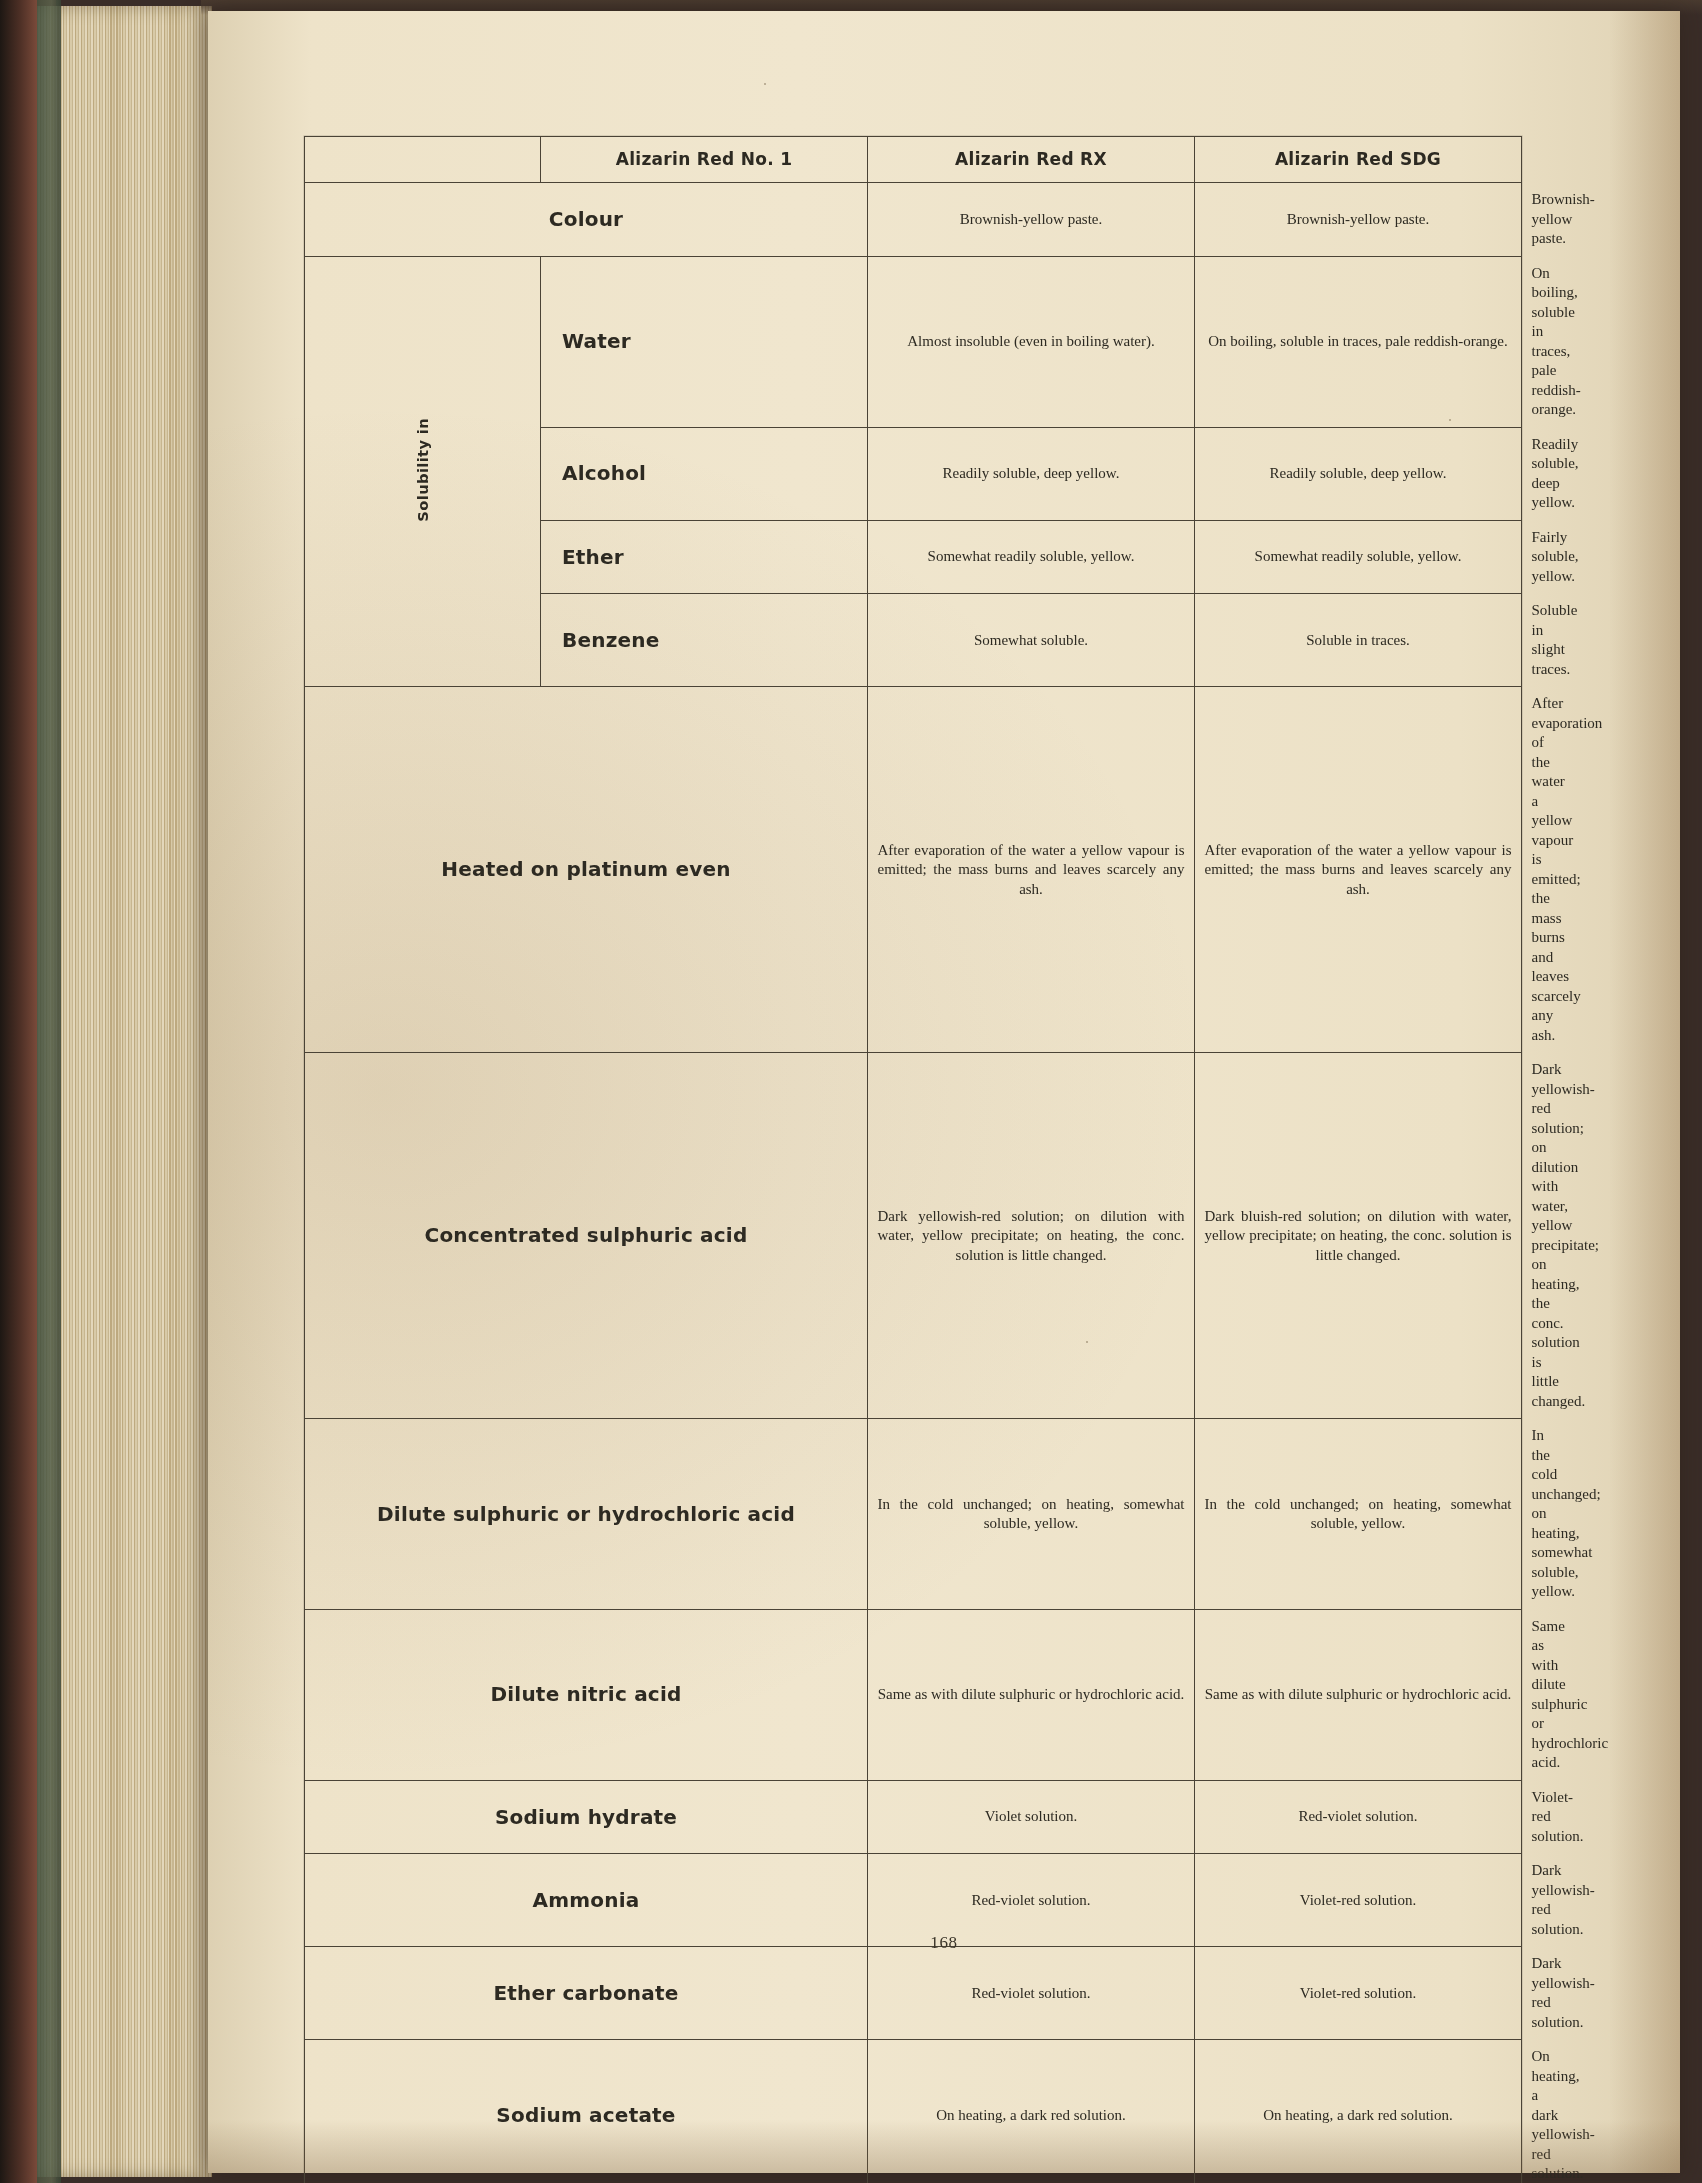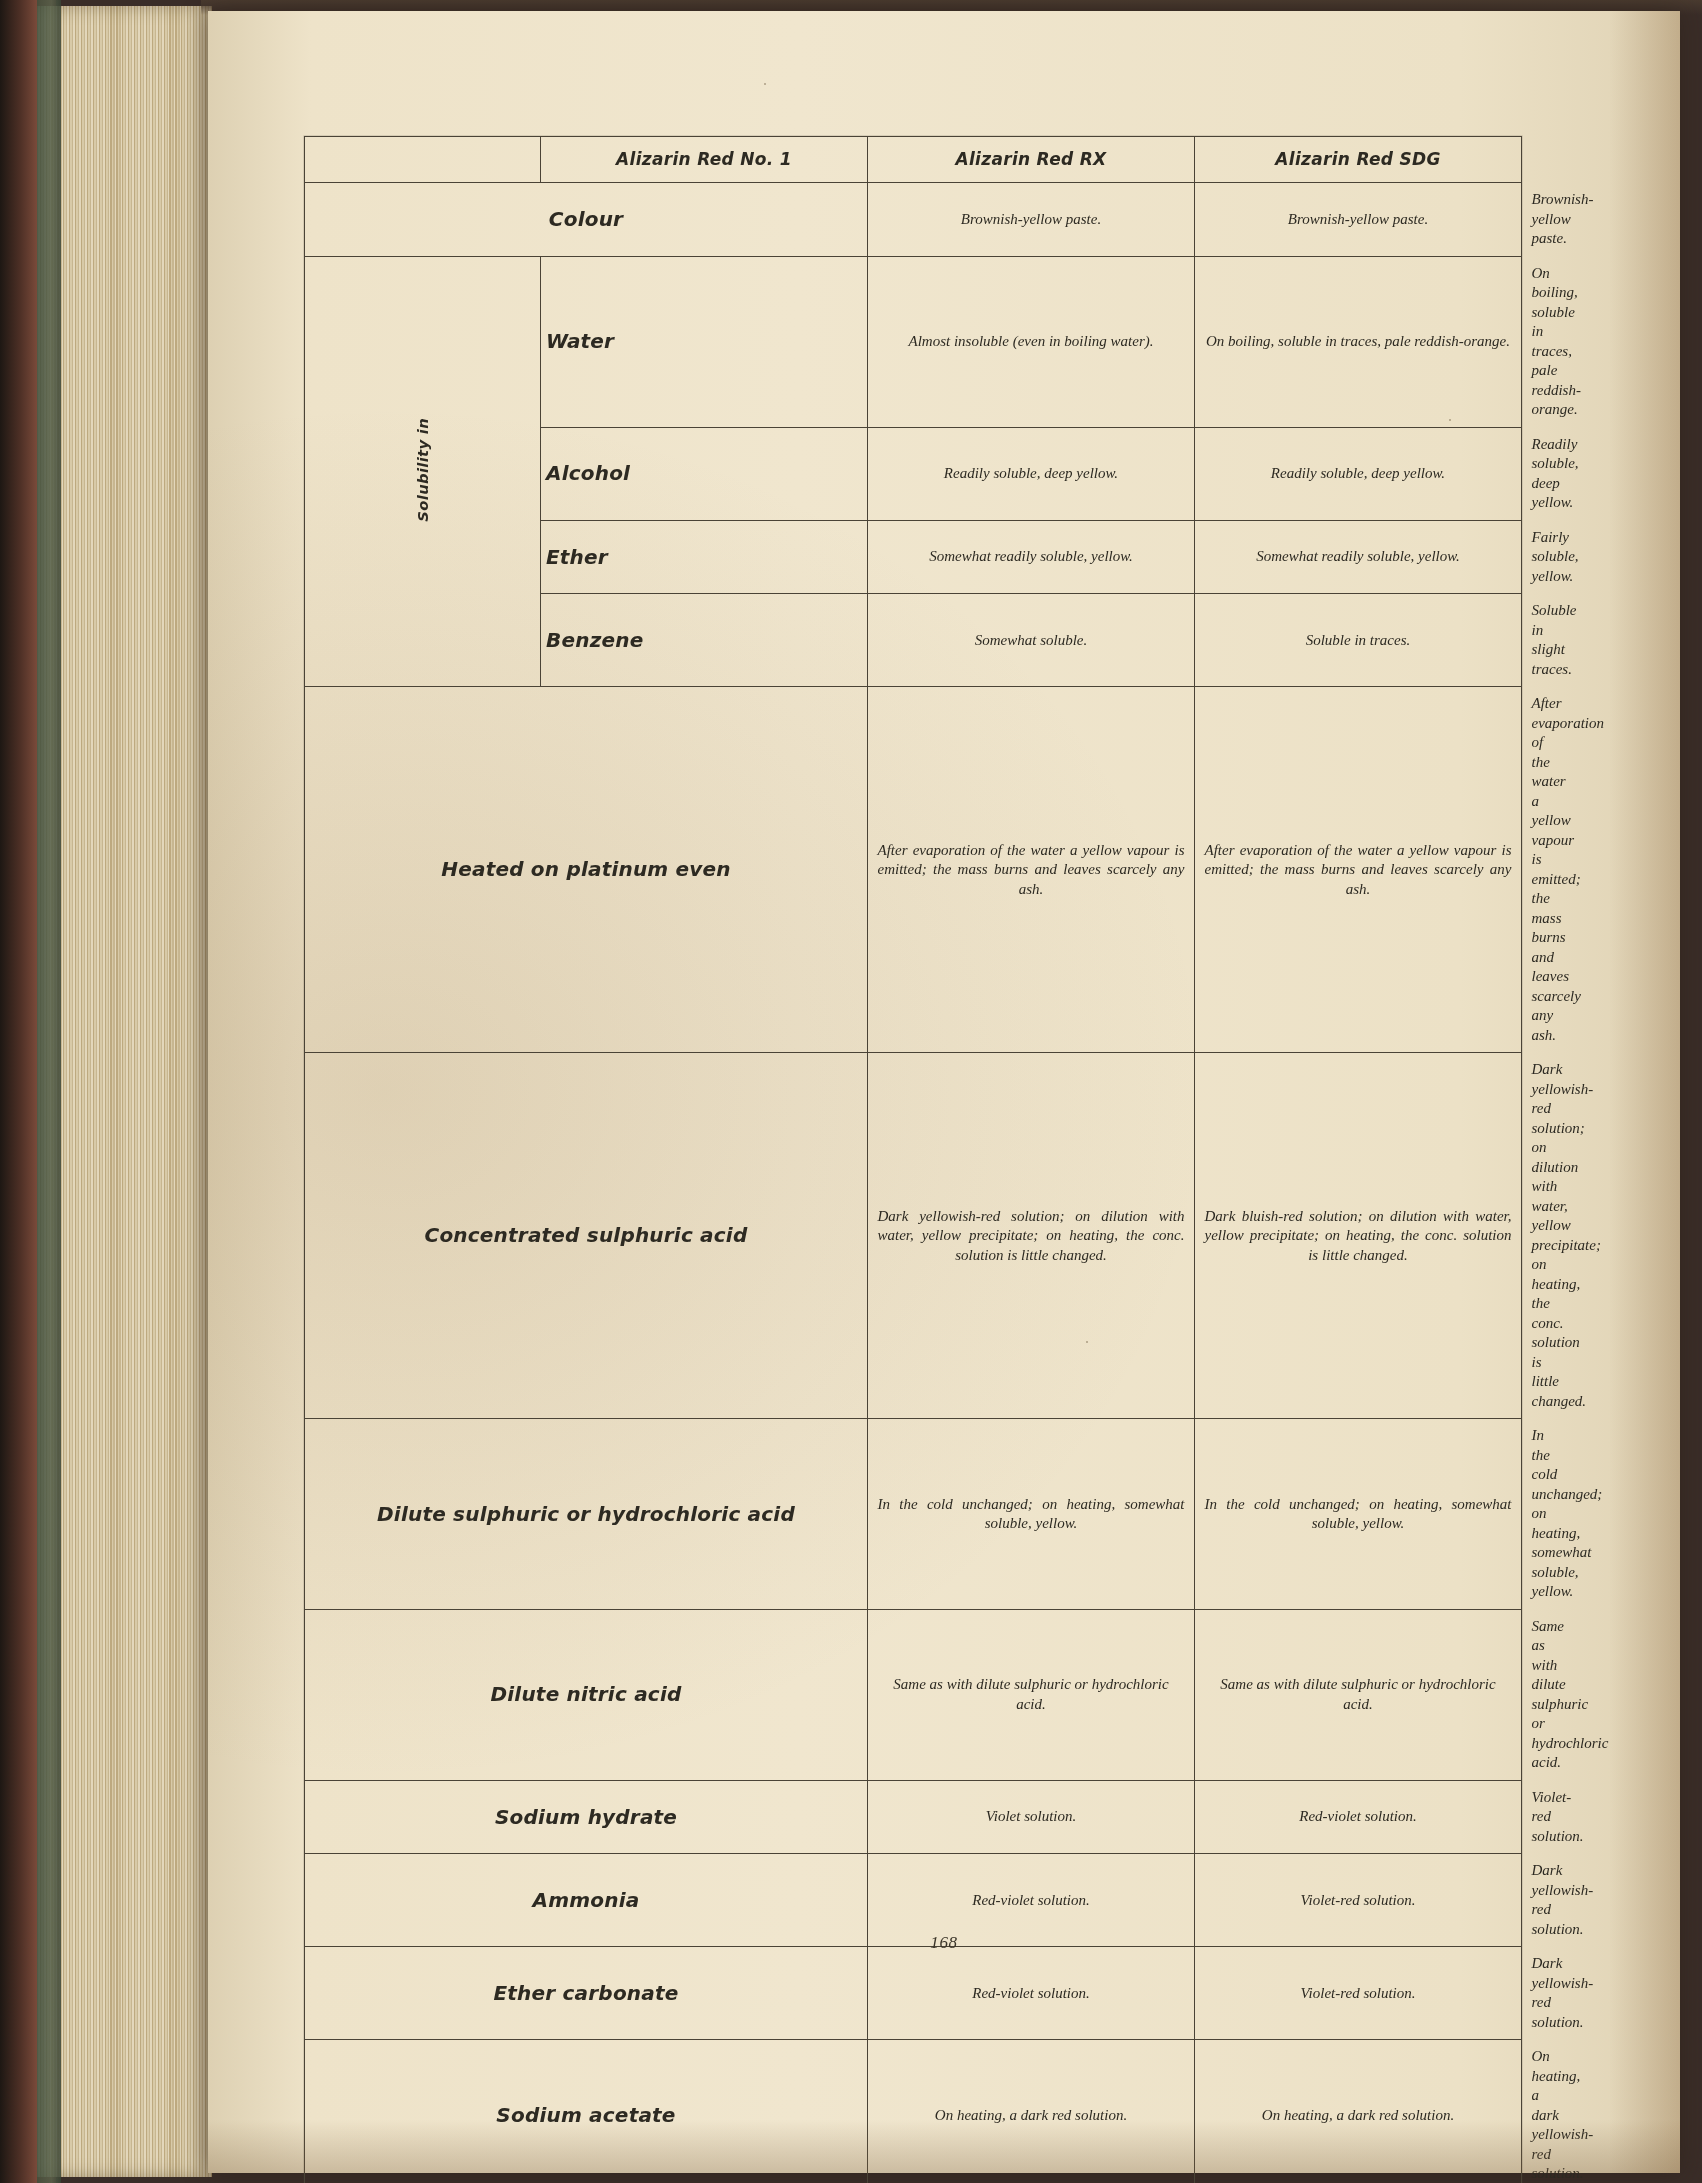--- a/index.html
+++ b/index.html
@@ -13,21 +13,20 @@
     position: relative;
     font-family: "Liberation Serif", serif;
     overflow: hidden;
   }
 
   
   .book {
     position: absolute;
     inset: 0;
     background: #3a2d28;
-    font-style: italic;
   }
   .book-edge-left {
     position: absolute;
     left: 0; top: 0; bottom: 0;
     width: 56px;
     background: linear-gradient(90deg, #2a221e 0%, #6a4036 40%, #8e5d4a 70%, #5b332a 100%);
   }
   .pages-fore-edge {
     position: absolute;
     left: 35px; top: 5.9px; bottom: 5.9px;
@@ -138,21 +137,21 @@
     font-family: "DejaVu Sans", sans-serif;
     font-weight: bold;
     font-size: 20px;
     text-align: center;
     letter-spacing: 0.2px;
     padding: 8.3px 4.7px;
     line-height: 1.25;
   }
   th.rowlabel.sub {
     text-align: left;
-    padding-left: 5px;
+    padding-left: 21px;
   }
   th.vert {
     width: 34px;
     padding: 0;
     font-family: "DejaVu Sans", sans-serif;
     font-weight: bold;
     font-size: 14.8px;
   }
   th.vert .vtext {
     writing-mode: vertical-rl;

